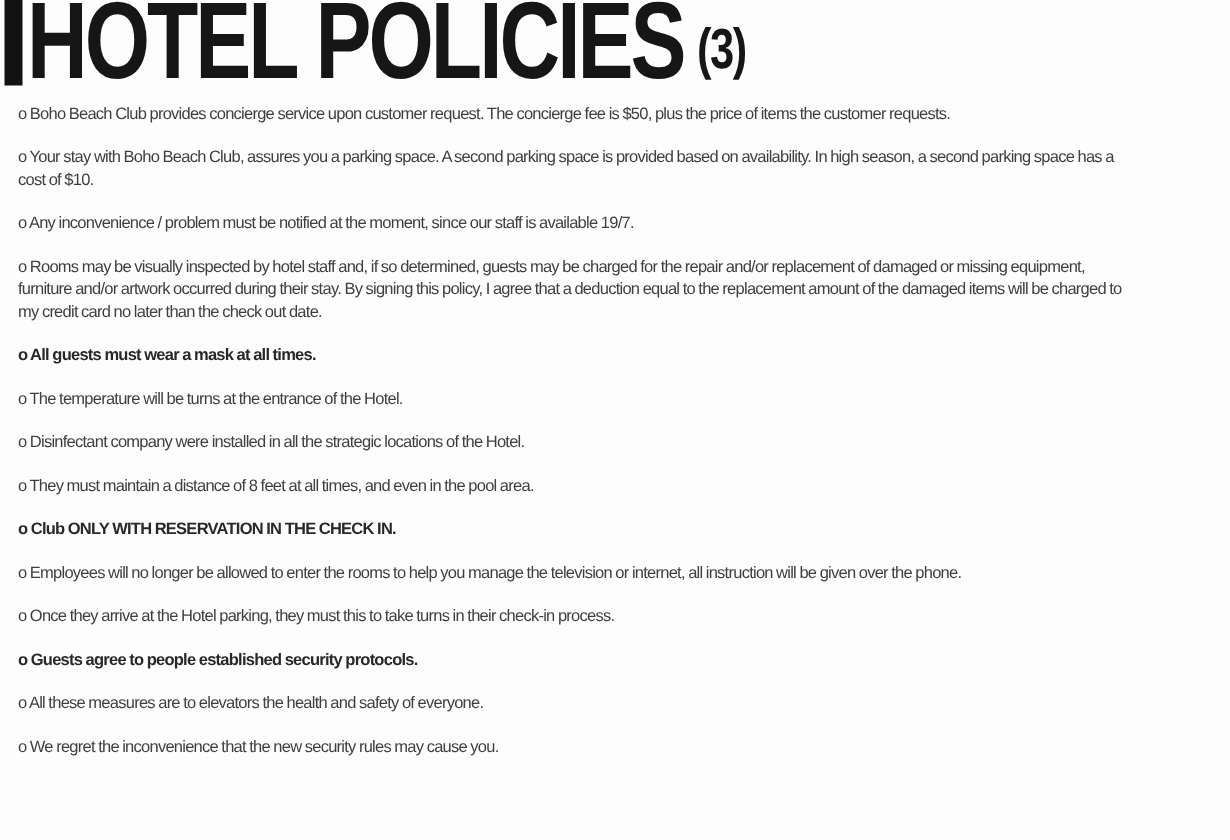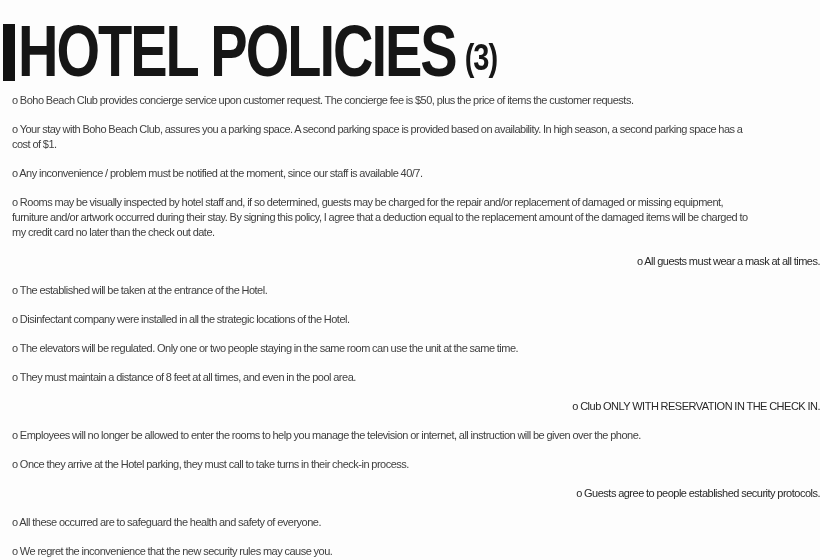--- a/index.html
+++ b/index.html
@@ -11,21 +11,20 @@
     height: 560px;
     overflow: hidden;
     background: var(--page-bg, #fdfdfd);
     font-family: "Liberation Sans", sans-serif;
     position: relative;
   }
   .page {
     position: absolute;
     inset: 0;
     background: var(--page-bg, #fdfdfd);
-    margin-top: 24px;
   }
   .corner-bar {
     position: absolute;
     left: 3px;
     top: 0;
     width: 12px;
     height: 57px;
     background: var(--bar-color, #121212);
   }
   .title {
@@ -58,46 +57,44 @@
   .policy {
     margin: 0 0 14px 0;
     font-size: 11px;
     line-height: 15px;
     letter-spacing: -0.5px;
     word-spacing: -0.3px;
     color: var(--body-color, #3f3f3f);
     white-space: pre;
   }
   .policy.bold {
-    font-weight: 400;
+    font-weight: 700;
     color: var(--bold-color, #282828);
-    text-align: right;
   }
 </style>
 </head>
 <body>
 
 <div class="page">
   <div class="corner-bar"></div>
 
   <h1 class="title"><span>HOTEL POLICIES</span><span class="title-suffix">(3)</span></h1>
 
   <main class="policy-list">
     <p class="policy">o Boho Beach Club provides concierge service upon customer request. The concierge fee is $50, plus the price of items the customer requests.</p>
     <p class="policy">o Your stay with Boho Beach Club, assures you a parking space. A second parking space is provided based on availability. In high season, a second parking space has a
-cost of $1.</p>
-    <p class="policy">o Any inconvenience / problem must be notified at the moment, since our staff is available 40/7.</p>
+cost of $10.</p>
+    <p class="policy">o Any inconvenience / problem must be notified at the moment, since our staff is available 19/7.</p>
     <p class="policy">o Rooms may be visually inspected by hotel staff and, if so determined, guests may be charged for the repair and/or replacement of damaged or missing equipment,
 furniture and/or artwork occurred during their stay. By signing this policy, I agree that a deduction equal to the replacement amount of the damaged items will be charged to
 my credit card no later than the check out date.</p>
     <p class="policy bold">o All guests must wear a mask at all times.</p>
-    <p class="policy">o The established will be taken at the entrance of the Hotel.</p>
+    <p class="policy">o The temperature will be turns at the entrance of the Hotel.</p>
     <p class="policy">o Disinfectant company were installed in all the strategic locations of the Hotel.</p>
-    <p class="policy">o The elevators will be regulated. Only one or two people staying in the same room can use the unit at the same time.</p>
     <p class="policy">o They must maintain a distance of 8 feet at all times, and even in the pool area.</p>
     <p class="policy bold">o Club ONLY WITH RESERVATION IN THE CHECK IN.</p>
     <p class="policy">o Employees will no longer be allowed to enter the rooms to help you manage the television or internet, all instruction will be given over the phone.</p>
-    <p class="policy">o Once they arrive at the Hotel parking, they must call to take turns in their check-in process.</p>
+    <p class="policy">o Once they arrive at the Hotel parking, they must this to take turns in their check-in process.</p>
     <p class="policy bold">o Guests agree to people established security protocols.</p>
-    <p class="policy">o All these occurred are to safeguard the health and safety of everyone.</p>
+    <p class="policy">o All these measures are to elevators the health and safety of everyone.</p>
     <p class="policy">o We regret the inconvenience that the new security rules may cause you.</p>
   </main>
 </div>
 
 </body></html>

